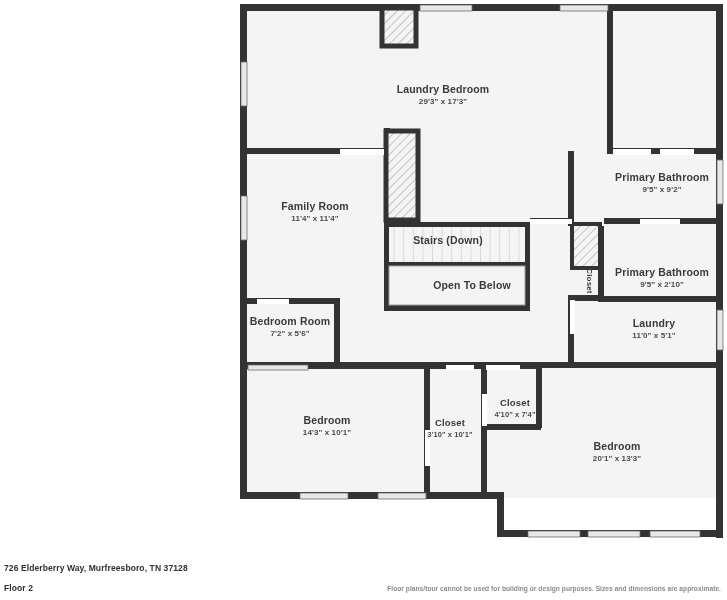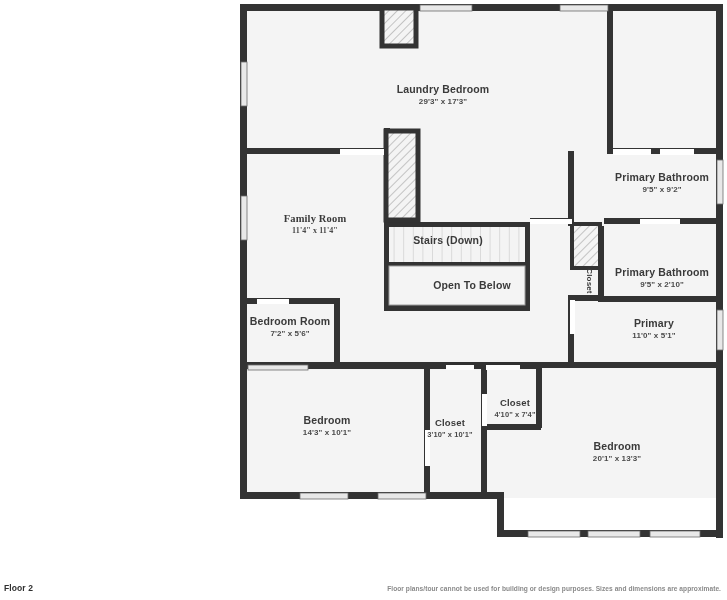--- a/index.html
+++ b/index.html
@@ -257,25 +257,25 @@
     <span class="rm-name">Primary Bathroom</span>
     <span class="rm-dim">9'5" x 9'2"</span>
   </div>
 
   <div class="room-label" style="left:662px; top:278px;">
     <span class="rm-name">Primary Bathroom</span>
     <span class="rm-dim">9'5" x 2'10"</span>
   </div>
 
   <div class="room-label" style="left:654px; top:329px;">
-    <span class="rm-name">Primary</span>
+    <span class="rm-name">Laundry</span>
     <span class="rm-dim">11'0" x 5'1"</span>
   </div>
 
-  <div class="room-label" style="left:315px; top:224px;font-family:Liberation Serif, serif;">
+  <div class="room-label" style="left:315px; top:212px;">
     <span class="rm-name">Family Room</span>
     <span class="rm-dim">11'4" x 11'4"</span>
   </div>
 
   <div class="room-label" style="left:290px; top:327px;">
     <span class="rm-name">Bedroom Room</span>
     <span class="rm-dim">7'2" x 5'6"</span>
   </div>
 
   <div class="room-label" style="left:327px; top:426px;">
@@ -306,15 +306,16 @@
     <span class="rm-name">Stairs (Down)</span>
   </div>
 
   <div class="room-label" style="left:454px; top:285px;margin-left:18px;">
     <span class="rm-name">Open To Below</span>
   </div>
 
 </div>
 
 <div id="footer">
+  <div id="footer-address">726 Elderberry Way, Murfreesboro, TN 37128</div>
   <div id="footer-floor">Floor 2</div>
   <div id="footer-disclaimer">Floor plans/tour cannot be used for building or design purposes. Sizes and dimensions are approximate.</div>
 </div>
 
 </body></html>

